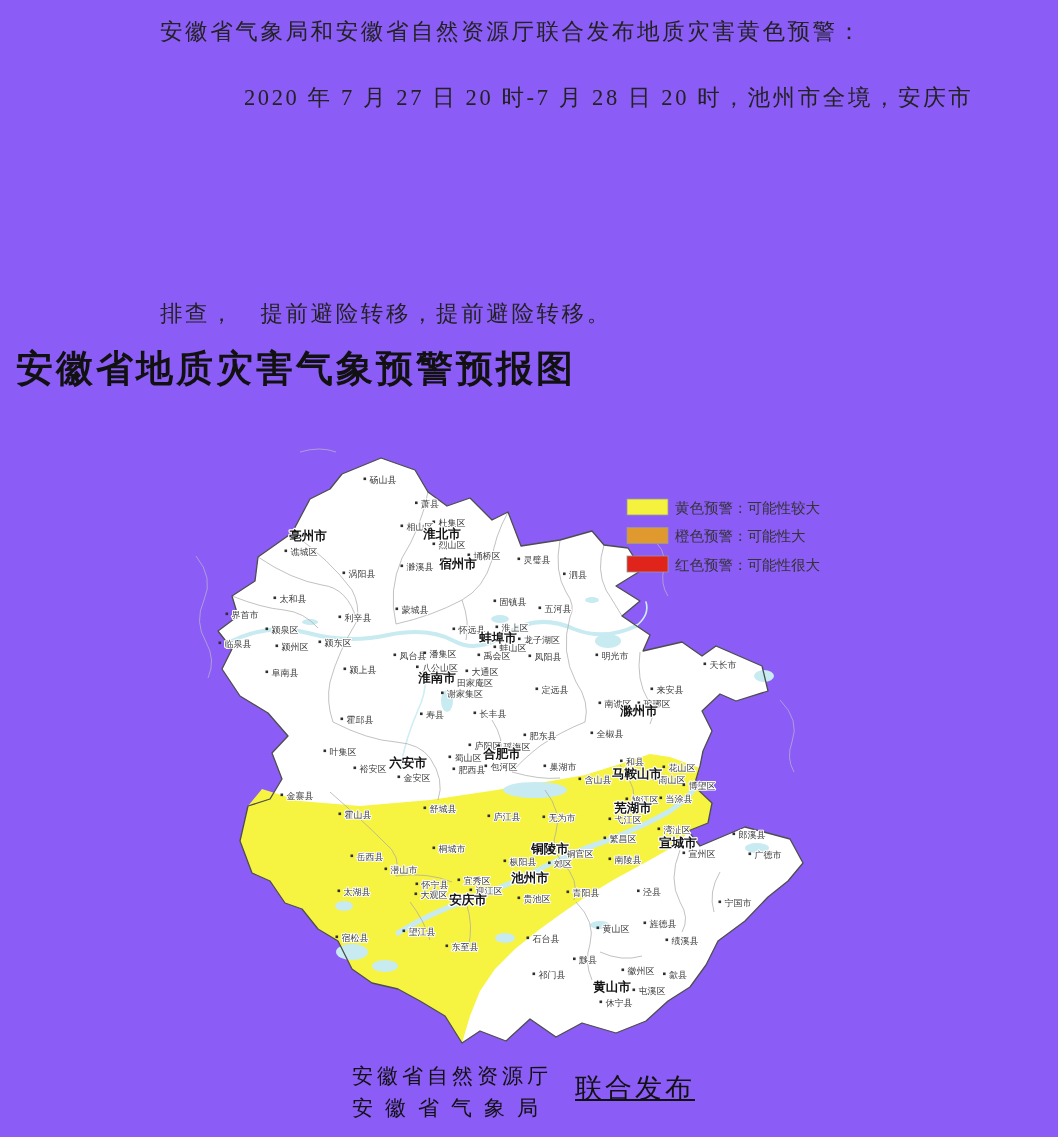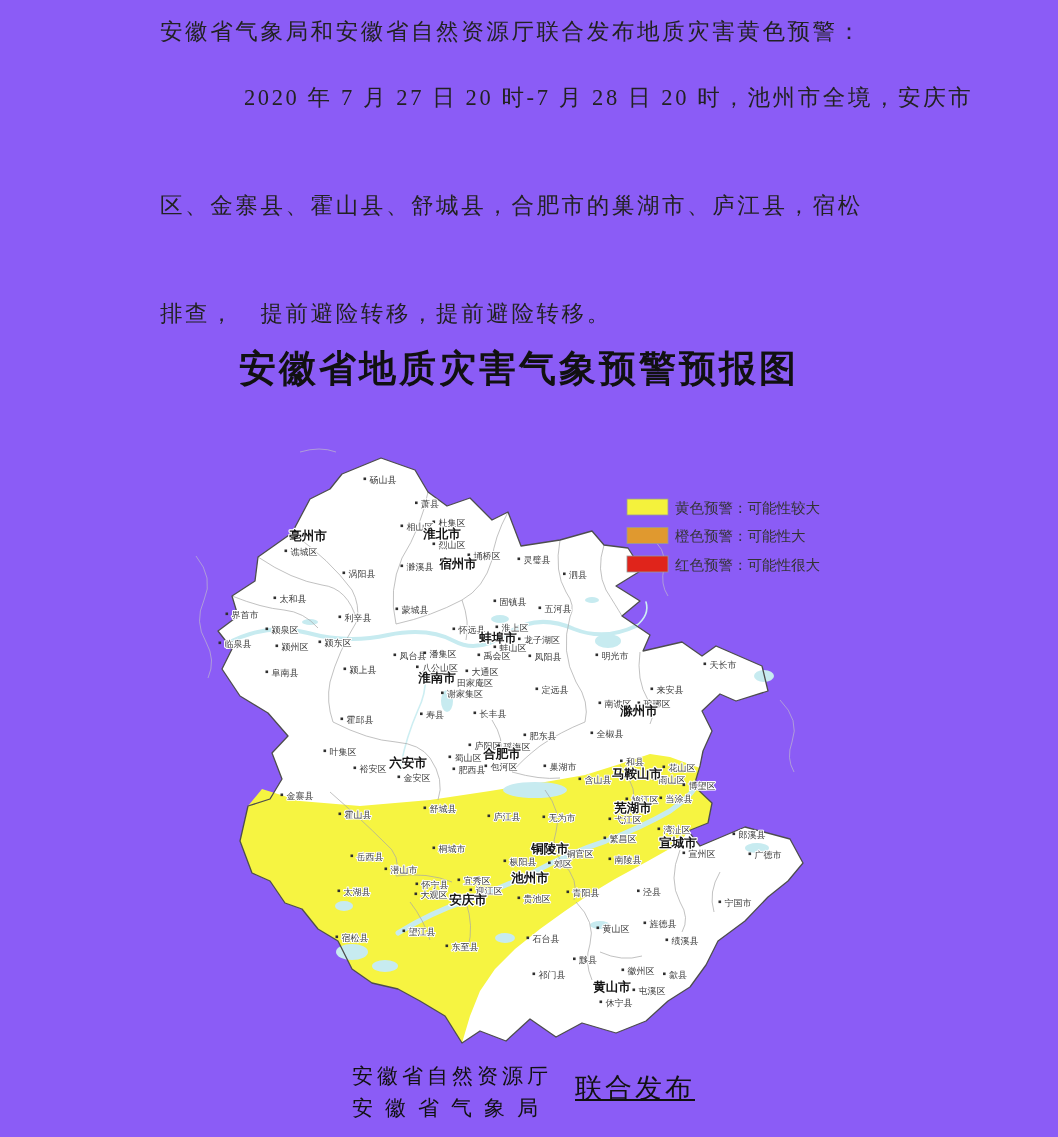--- a/index.html
+++ b/index.html
@@ -1,21 +1,21 @@
 <!DOCTYPE html>
 <html><head>
 <meta charset="utf-8">
 <style>
   html,body{margin:0;padding:0;background:#fff;}
   .page{position:relative;width:1058px;height:1137px;margin:0 auto;background:#8b5cf6;
         font-family:"Liberation Serif",serif;color:#1a1a1a;overflow:hidden;}
   .bodyline{position:absolute;left:160px;width:780px;font-size:22.5px;letter-spacing:2.6px;
             white-space:nowrap;color:#222;}
   .indent{left:206px;margin-left:38px;}
-  .fig-title{position:absolute;left:4px;top:344px;width:1030px;text-align:center;
+  .fig-title{position:absolute;left:16px;top:344px;width:1030px;text-align:left;
              font-size:37px;font-weight:bold;letter-spacing:3px;color:#111;font-family:Liberation Serif, serif;}
   .fig-subtitle{position:absolute;left:0;top:397px;width:1026px;text-align:center;
                 font-size:15px;letter-spacing:0.5px;color:#222;}
   svg.map{position:absolute;left:0;top:0;width:1058px;height:1137px;}
   .pfill{fill:#ffffff;stroke:none;}
   .outline{fill:none;stroke:#4d4d4d;stroke-width:1.3;stroke-linejoin:round;}
   .cbound{fill:none;stroke:#a6a6a6;stroke-width:0.7;}
   .xbound{fill:none;stroke:#c6c6c6;stroke-width:0.6;}
   .riv{fill:none;stroke:#c7ebf0;stroke-width:4;stroke-linecap:round;}
   .rivthin{fill:none;stroke:#cdeef2;stroke-width:1.6;stroke-linecap:round;}
@@ -31,21 +31,20 @@
   .org2{letter-spacing:12px;font-family:Liberation Mono, monospace;}
   .joint{position:absolute;left:575px;top:1070px;font-size:27px;letter-spacing:3px;color:#111;text-decoration:underline;}
 </style>
 </head>
 <body>
 
 <div class="page">
 
   <div class="bodyline" style="top:16px">安徽省气象局和安徽省自然资源厅联合发布地质灾害黄色预警：</div>
   <div class="bodyline indent" style="top:82px">2020 年 7 月 27 日 20 时-7 月 28 日 20 时，池州市全境，安庆市</div>
-  <div class="bodyline" style="top:190px">区、金寨县、霍山县、舒城县，合肥市的巢湖市、庐江县，宿松</div>
   <div class="bodyline" style="top:298px">排查，　提前避险转移，提前避险转移。</div>
 
   <div class="fig-title">安徽省地质灾害气象预警预报图</div>
 
   <svg class="map" viewBox="0 0 1058 1137" xmlns="http://www.w3.org/2000/svg">
 
     <g>
       <path class="xbound" d="M196,556 Q214,578 204,600 Q194,622 206,642 Q216,660 208,678"></path>
       <path class="xbound" d="M646,534 Q668,548 664,568 Q660,584 668,596"></path>
       <path class="xbound" d="M780,700 Q800,720 792,742 Q786,758 794,772"></path>

